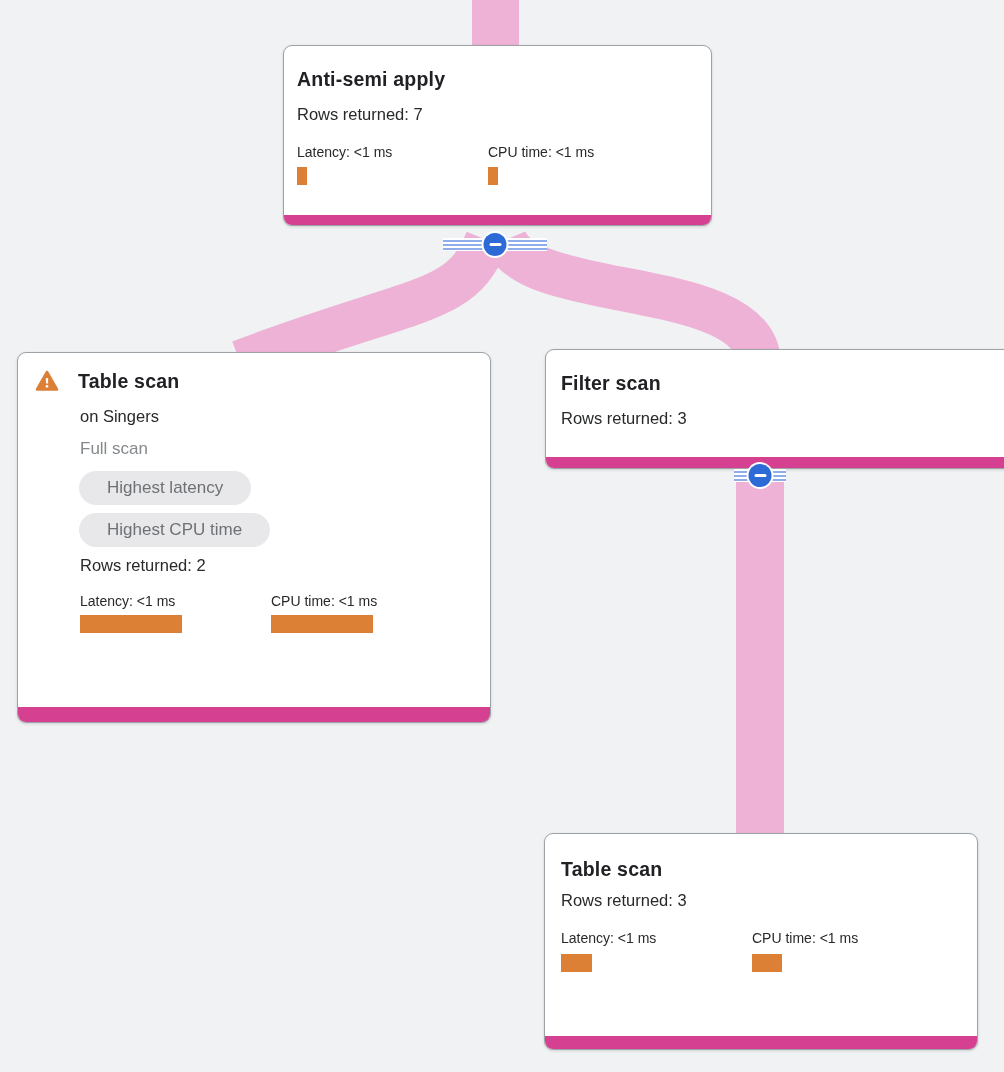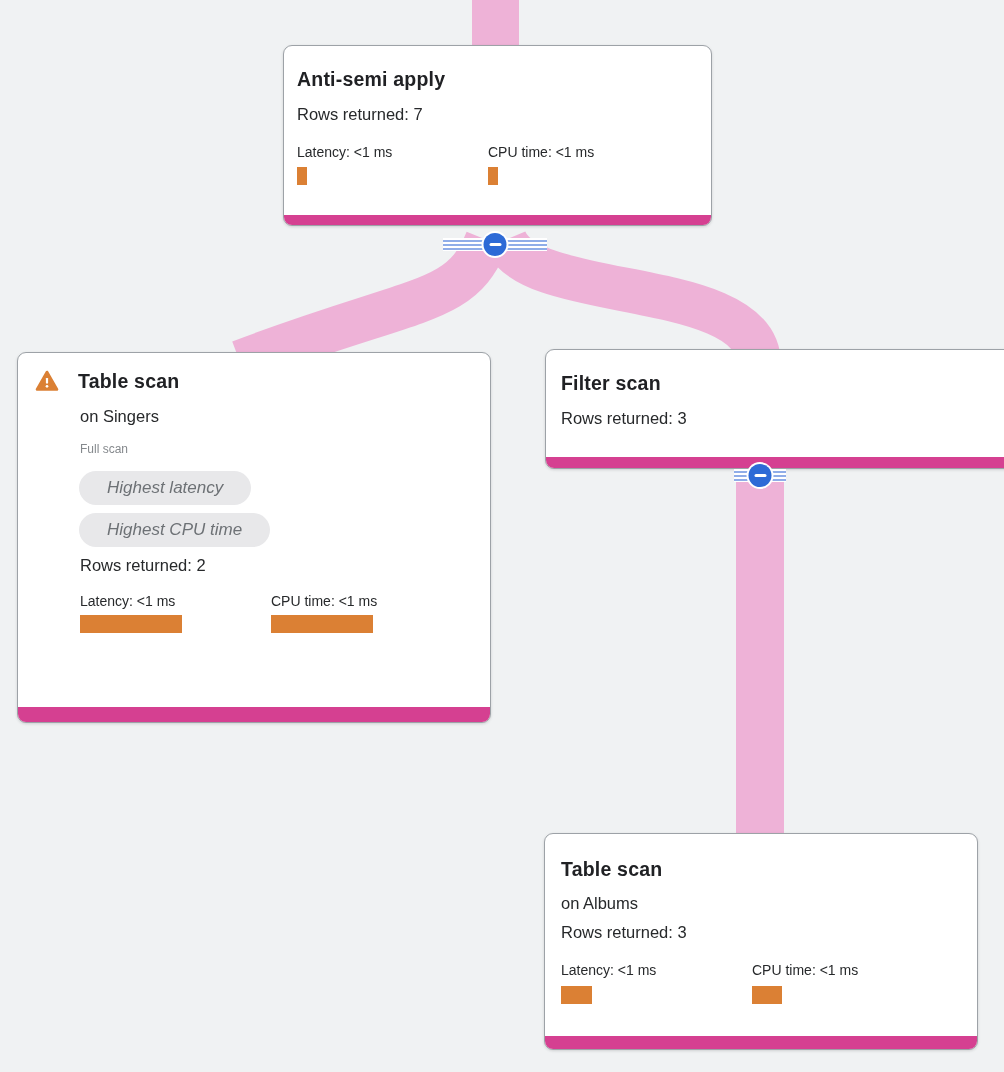--- a/index.html
+++ b/index.html
@@ -27,21 +27,21 @@
     border:1px solid var(--node-border);border-radius:9px;
     box-shadow:0 1px 3px rgba(0,0,0,.14);
     overflow:hidden;
   }
   .accent-bar{position:absolute;left:0;right:0;bottom:0;background:var(--accent-pink);}
   .node-title{font-size:19.5px;line-height:26px;font-weight:600;color:var(--title-text);letter-spacing:.2px;}
   .node-line{font-size:16.5px;line-height:22px;color:var(--body-text);}
   .muted{color:var(--muted-text);}
   .title-row{display:flex;align-items:flex-start;}
   .warn{width:24px;height:24px;margin-right:19px;flex:0 0 auto;margin-top:1px;}
-  .chips{display:flex;flex-direction:column;align-items:flex-start;gap:8px;font-style:italic;}
+  .chips{display:flex;flex-direction:column;align-items:flex-start;gap:8px;}
   .chip{background:var(--chip-bg);color:var(--chip-text);font-size:17px;line-height:22px;
         padding:6px 28px;border-radius:17px;white-space:nowrap;}
   .metrics{display:flex;}
   .metric{width:191px;flex:0 0 auto;}
   .metric-label{font-size:14px;line-height:22px;color:var(--body-text);}
   .bar{height:18px;margin-top:4px;background:var(--bar-orange);}
 
   .collapse-widget{position:absolute;z-index:2;height:23px;}
   .stripes{
     position:absolute;left:0;right:0;top:5px;height:13px;
@@ -87,21 +87,21 @@
   <div class="node" style="left:17px;top:352px;width:474px;height:371px;padding:15px 14px 0 17px;">
     <div class="title-row">
       <svg class="warn" viewBox="0 0 24 24">
         <path d="M12 3 L22 20.5 H2 Z" fill="var(--bar-orange)" stroke="var(--bar-orange)" stroke-width="2.6" stroke-linejoin="round"></path>
         <rect x="10.9" y="9" width="2.2" height="5.6" rx="0.6" fill="#fff"></rect>
         <circle cx="12" cy="17.3" r="1.35" fill="#fff"></circle>
       </svg>
       <div class="node-title">Table scan</div>
     </div>
     <div class="node-line" style="margin:11px 0 0 45px;">on Singers</div>
-    <div class="node-line muted" style="margin:11px 0 0 45px;font-size:12px;">Full scan</div>
+    <div class="node-line muted" style="margin:11px 0 0 45px;font-size:17px;">Full scan</div>
     <div class="chips" style="margin:11px 0 0 44px;">
       <div class="chip">Highest latency</div>
       <div class="chip">Highest CPU time</div>
     </div>
     <div class="node-line" style="margin:7px 0 0 45px;">Rows returned: 2</div>
     <div class="metrics" style="margin:14px 0 0 45px;">
       <div class="metric">
         <div class="metric-label">Latency: &lt;1 ms</div>
         <div class="bar" style="margin-top: 3px; width: 102px;"></div>
       </div>
@@ -114,21 +114,20 @@
   </div>
 
   <div class="node" style="left:545px;top:349px;width:473px;height:120px;padding:20px 14px 16px 15px;">
     <div class="node-title">Filter scan</div>
     <div class="node-line" style="margin-top:11px;">Rows returned: 3</div>
     <div class="accent-bar" style="height:11px;"></div>
   </div>
 
   <div class="node" style="left:544px;top:833px;width:434px;height:217px;padding:22px 14px 0 16px;">
     <div class="node-title">Table scan</div>
-    <div class="node-line" style="margin-top:10px;">on Albums</div>
     <div class="node-line" style="margin-top:7px;">Rows returned: 3</div>
     <div class="metrics" style="margin-top:16px;">
       <div class="metric">
         <div class="metric-label">Latency: &lt;1 ms</div>
         <div class="bar" style="margin-top: 5px; width: 31px;"></div>
       </div>
       <div class="metric">
         <div class="metric-label">CPU time: &lt;1 ms</div>
         <div class="bar" style="margin-top: 5px; width: 30px;"></div>
       </div>

